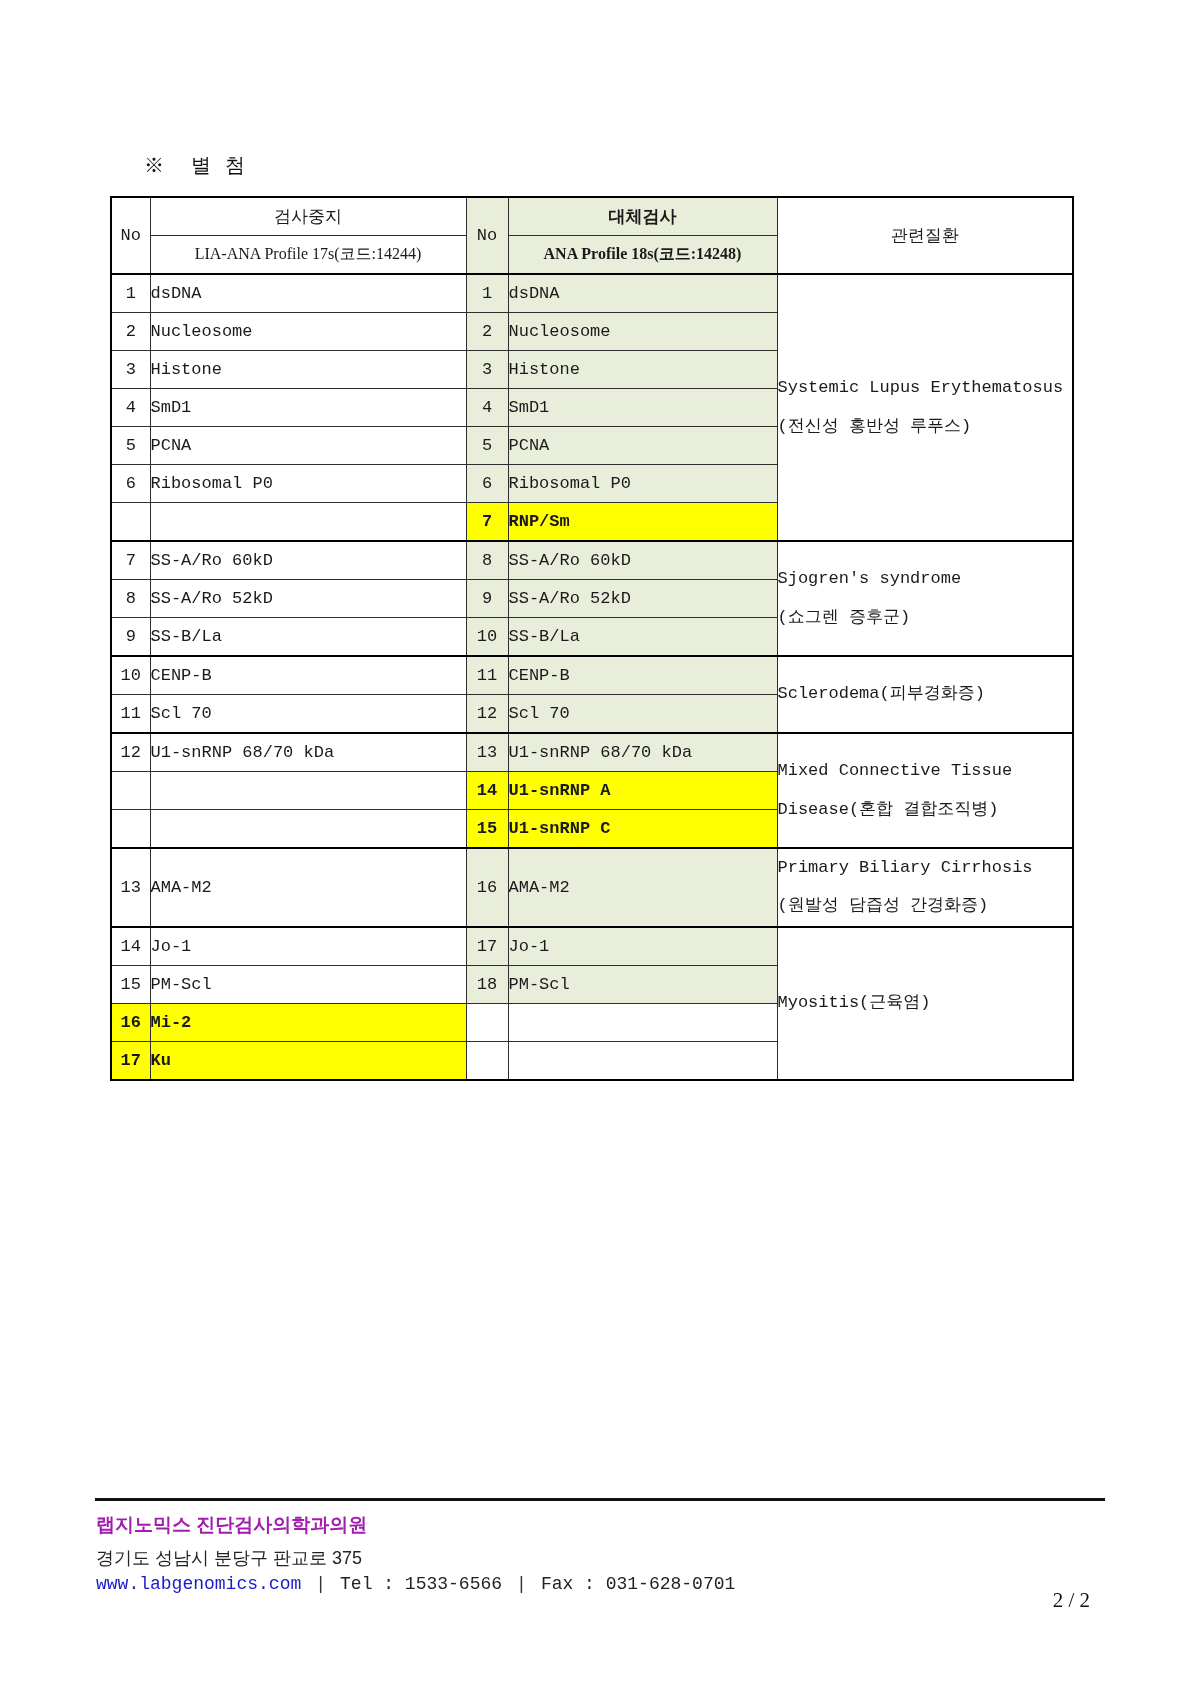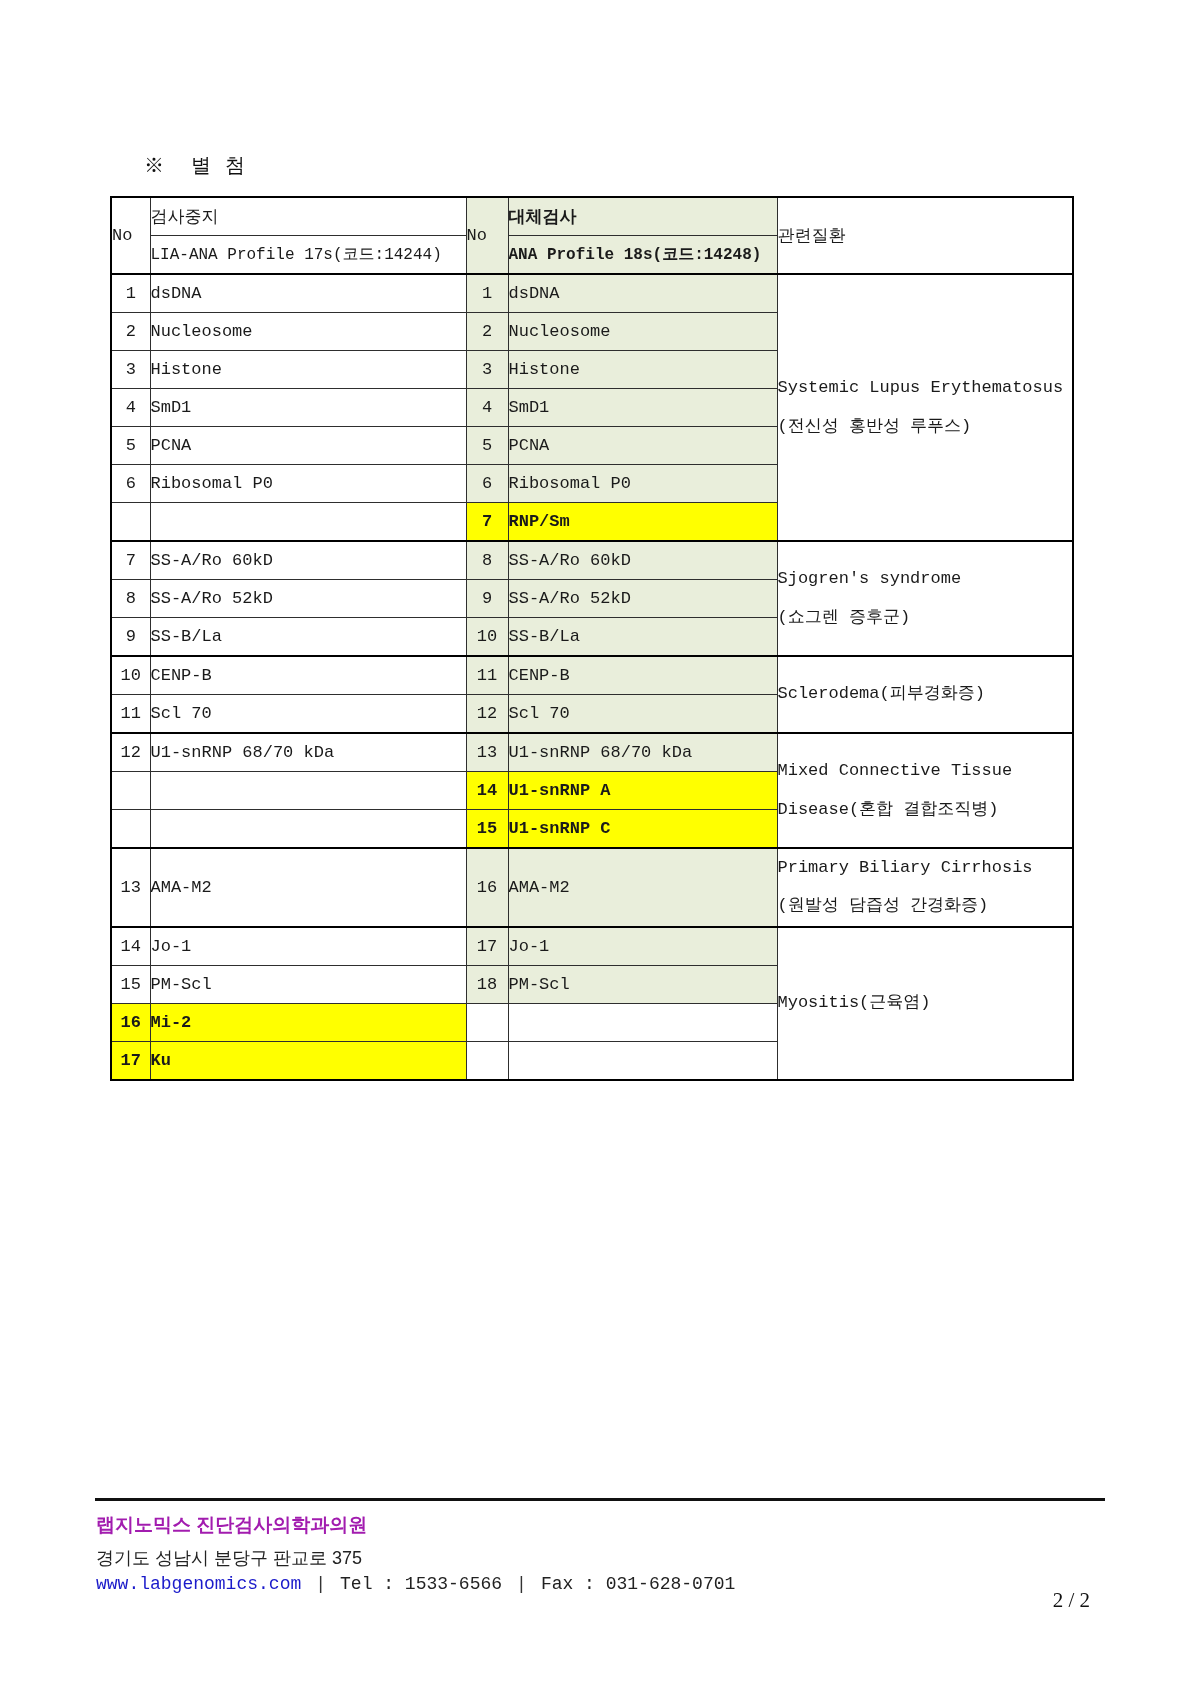--- a/index.html
+++ b/index.html
@@ -15,22 +15,22 @@
   table.cmp {
     position:absolute; left:110px; top:196px; width:962px;
     border-collapse:collapse; table-layout:fixed;
     border:2px solid #000;
   }
   table.cmp td {
     border:1px solid #2e2e2e;
     font-size:17px; height:37px; padding:0; vertical-align:middle;
     white-space:nowrap; overflow:hidden; color:#1a1a1a;
   }
-  .hrow td { height:36px; }
-  .hrow td.profile { font-size:16px; }
+  .hrow td { height:36px; text-align:center; }
+  .hrow td.profile { font-size:16px;font-family:Liberation Serif, serif; }
   td.c { text-align:center; }
   td.test { padding-left:15px; }
   td.gn { background:var(--green,#e9eedb); }
   td.hl { background:var(--hl-bg,#ffff00); color:var(--hl-text,#ff0000); font-weight:bold; }
   td.no2 { border-left:3px solid #000; }
   td.bold { font-weight:bold; }
   tr.sec td { border-top:2px solid #000; }
   tr.tall td { height:74px;margin-top:11px; }
   td.disease { padding-left:18px; font-size:16px; line-height:2.25; }
   .rule { position:absolute; left:95px; top:1498px; width:1010px; height:3px; background:#111; }

